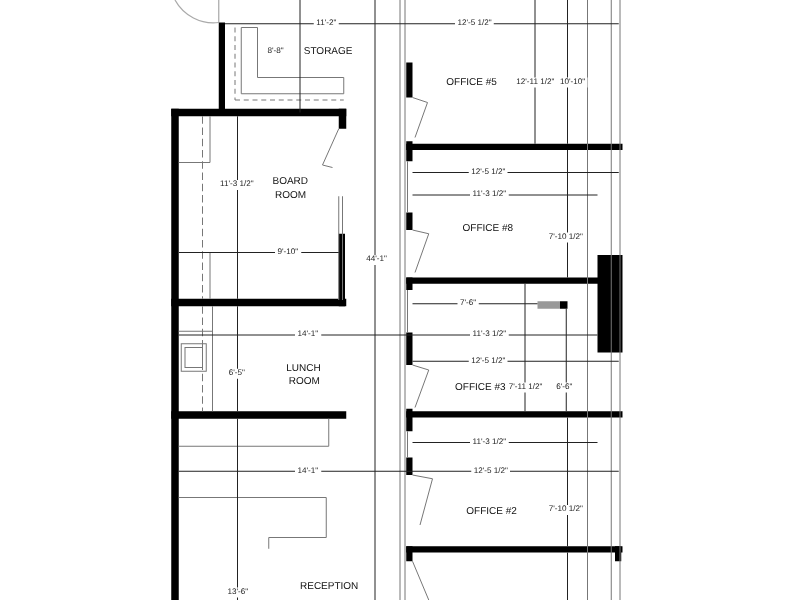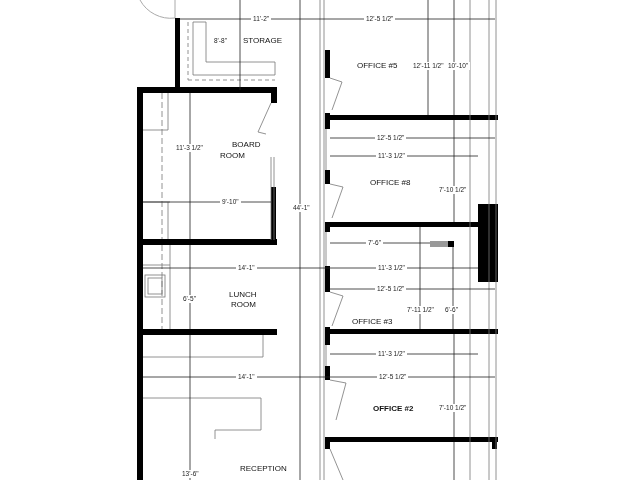--- a/index.html
+++ b/index.html
@@ -98,27 +98,27 @@
     <line x1="330" y1="354" x2="478" y2="354"></line>
     <line x1="143" y1="377" x2="495" y2="377"></line>
     <line x1="454" y1="334" x2="454" y2="437"></line>
     <line x1="190" y1="335" x2="190" y2="480"></line>
     <line x1="454" y1="442" x2="454" y2="480"></line>
   </g>
 </svg>
 
 <div class="lbl" style="left:243px;top:36px;">STORAGE</div>
 <div class="lbl" style="left:357px;top:61px;">OFFICE #5</div>
-<div class="lbl" style="left:218px;top:140px;margin-left:14px;">BOARD</div>
+<div class="lbl" style="left:218px;top:140px;">BOARD</div>
 <div class="lbl" style="left:220px;top:151px;">ROOM</div>
 <div class="lbl" style="left:370px;top:178px;">OFFICE #8</div>
 <div class="lbl" style="left:229px;top:290px;">LUNCH</div>
 <div class="lbl" style="left:231px;top:300px;">ROOM</div>
-<div class="lbl" style="left:352px;top:305px;margin-top:12px;">OFFICE #3</div>
-<div class="lbl" style="left:373px;top:404px;font-weight:bold;">OFFICE #2</div>
+<div class="lbl" style="left:364px;top:305px;">OFFICE #3</div>
+<div class="lbl" style="left:373px;top:404px;">OFFICE #2</div>
 <div class="lbl" style="left:240px;top:464px;">RECEPTION</div>
 
 <div class="dim" style="left:251px;top:15px;">11'-2"</div>
 <div class="dim" style="left:212px;top:37px;">8'-8"</div>
 <div class="dim" style="left:364px;top:15px;">12'-5 1/2"</div>
 <div class="dim" style="left:411px;top:62px;">12'-11 1/2"</div>
 <div class="dim" style="left:446px;top:62px;">10'-10"</div>
 <div class="dim" style="left:174px;top:144px;">11'-3 1/2"</div>
 <div class="dim" style="left:220px;top:198px;">9'-10"</div>
 <div class="dim" style="left:291px;top:204px;">44'-1"</div>

